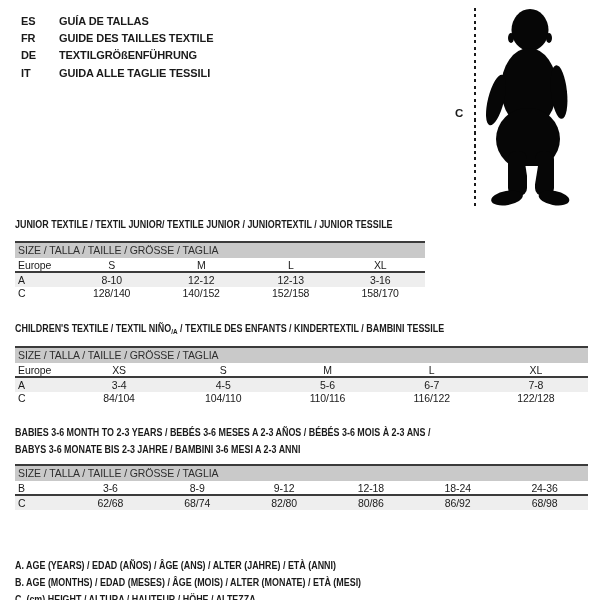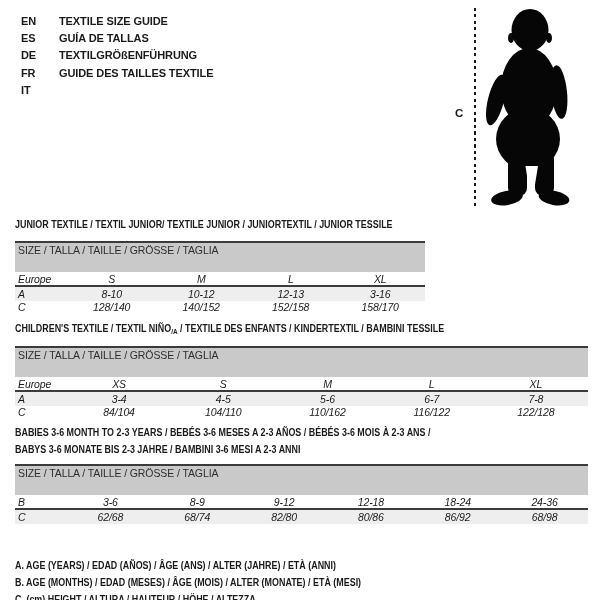--- a/index.html
+++ b/index.html
@@ -23,55 +23,52 @@
   .baby-svg{position:absolute;left:481px;top:6px;}
   
   .sec-title{
     position:absolute;font-weight:bold;font-size:10.5px;white-space:nowrap;
     transform:scaleX(0.85);transform-origin:0 0;line-height:16.5px;
   }
   .sec-title .sub{font-size:7.5px;position:relative;top:2px;}
   
   .tbl{position:absolute;border-top:2px solid var(--rule,#3b3b3b);box-sizing:border-box;}
   .tbl .bar{
-    height:29px;line-height:15px;background:var(--bar-bg,#c9c9c9);
+    height:15px;line-height:15px;background:var(--bar-bg,#c9c9c9);
     padding-left:3px;font-size:10.5px;color:#2e2e2e;white-space:nowrap;letter-spacing:-0.1px;
   }
-  .tbl .row{display:flex;height:13.4px;align-items:center;font-size:10.5px;letter-spacing:-0.1px;font-style:italic;}
+  .tbl .row{display:flex;height:13.4px;align-items:center;font-size:10.5px;letter-spacing:-0.1px;}
   .tbl .row.first{border-bottom:2px solid var(--rule,#3b3b3b);}
   .tbl .row.shade{background:var(--shade-bg,#eeeeee);}
   .tbl .cell{flex:1 1 0;text-align:center;white-space:nowrap;}
   .tbl .cell.lbl{flex:0 0 49px;text-align:left;padding-left:3px;}
   
   .notes{position:absolute;left:15px;top:557px;}
   .note-line{font-weight:bold;font-size:10.5px;line-height:16.8px;white-space:nowrap;
     transform:scaleX(0.85);transform-origin:0 0;}
 </style>
 </head>
 <body>
 
 <div class="langs">
     <div class="lang-row">
-      <div class="lang-code">EN</div>
-      <div class="lang-title">TEXTILE SIZE GUIDE</div>
+      <div class="lang-code">ES</div>
+      <div class="lang-title">GUÍA DE TALLAS</div>
     </div>
     <div class="lang-row">
-      <div class="lang-code">ES</div>
-      <div class="lang-title">GUÍA DE TALLAS</div>
+      <div class="lang-code">FR</div>
+      <div class="lang-title">GUIDE DES TAILLES TEXTILE</div>
     </div>
     <div class="lang-row">
       <div class="lang-code">DE</div>
       <div class="lang-title">TEXTILGRÖßENFÜHRUNG</div>
     </div>
     <div class="lang-row">
-      <div class="lang-code">FR</div>
-      <div class="lang-title">GUIDE DES TAILLES TEXTILE</div>
-    </div>
-    <div class="lang-row">
       <div class="lang-code">IT</div>
+      <div class="lang-title">GUIDA ALLE TAGLIE TESSILI</div>
     </div>
   </div>
 
 <div class="dotted-line"></div>
 <div class="figure-label">C</div>
 <svg class="baby-svg" width="100" height="202" viewBox="0 0 100 202">
   <g fill="#060606">
     <ellipse cx="49" cy="24" rx="18.5" ry="21"></ellipse>
     <ellipse cx="30" cy="32" rx="3" ry="5"></ellipse>
     <ellipse cx="68" cy="32" rx="3" ry="5"></ellipse>
@@ -93,21 +90,21 @@
     <div class="row first">
       <div class="cell lbl">Europe</div>
       <div class="cell">S</div>
       <div class="cell">M</div>
       <div class="cell">L</div>
       <div class="cell">XL</div>
     </div>
     <div class="row shade">
       <div class="cell lbl">A</div>
       <div class="cell">8-10</div>
-      <div class="cell">10-12</div>
+      <div class="cell">12-12</div>
       <div class="cell">12-13</div>
       <div class="cell">3-16</div>
     </div>
     <div class="row">
       <div class="cell lbl">C</div>
       <div class="cell">128/140</div>
       <div class="cell">140/152</div>
       <div class="cell">152/158</div>
       <div class="cell">158/170</div>
     </div>
@@ -129,21 +126,21 @@
       <div class="cell">3-4</div>
       <div class="cell">4-5</div>
       <div class="cell">5-6</div>
       <div class="cell">6-7</div>
       <div class="cell">7-8</div>
     </div>
     <div class="row">
       <div class="cell lbl">C</div>
       <div class="cell">84/104</div>
       <div class="cell">104/110</div>
-      <div class="cell">110/162</div>
+      <div class="cell">110/116</div>
       <div class="cell">116/122</div>
       <div class="cell">122/128</div>
     </div>
   </div>
 
 <div class="sec-title" style="left:15px;top:424px;">
   <div>BABIES 3-6 MONTH TO 2-3 YEARS / BEBÉS 3-6 MESES A 2-3 AÑOS / BÉBÉS 3-6 MOIS À 2-3 ANS /</div>
   <div>BABYS 3-6 MONATE BIS 2-3 JAHRE / BAMBINI 3-6 MESI A 2-3 ANNI</div>
 </div>
 <div class="tbl" style="left:15px;top:464px;width:573px;">

